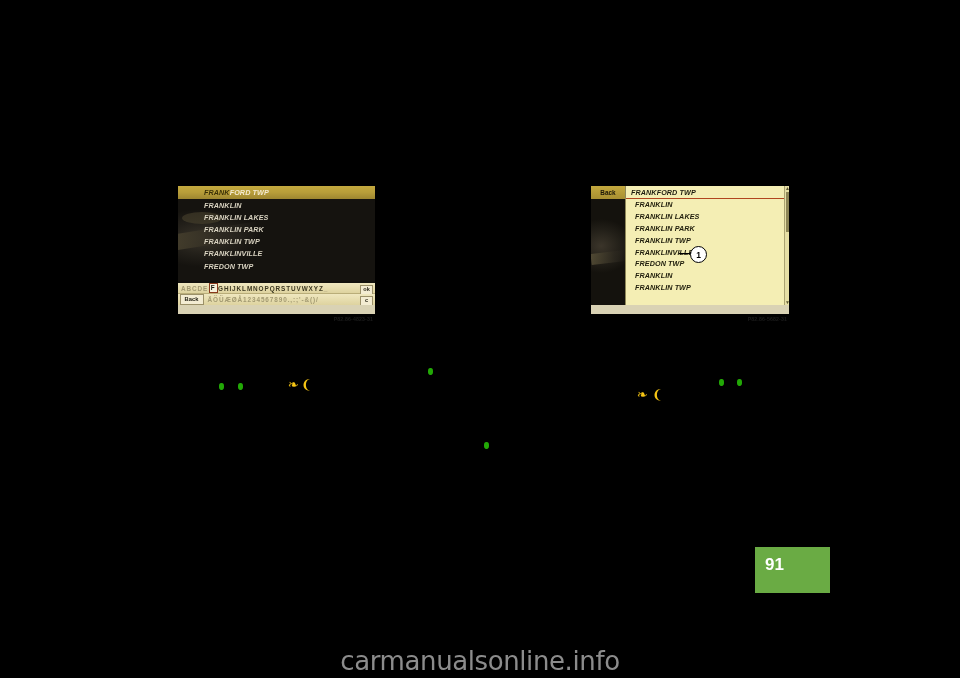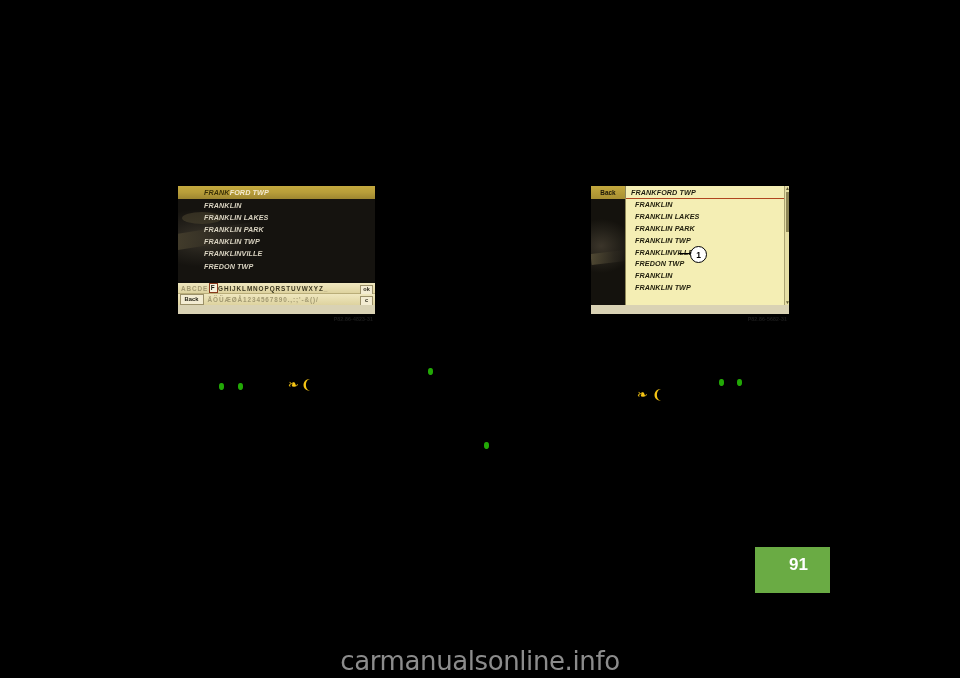--- a/index.html
+++ b/index.html
@@ -50,21 +50,20 @@
     height: 46px;
     background: #6aab44;
   }
   .page-num {
     position: absolute;
     left: 10px;
     top: 8px;
     color: #ffffff;
     font-size: 17px;
     font-weight: bold;
-    margin-left: 24px;
   }
 
   
   .figure {
     position: absolute;
     box-sizing: border-box;
     text-decoration: underline;
   }
   .fig-left  { left: 178px; top: 186px; width: 197px; height: 137px; }
   .fig-right { left: 591px; top: 186px; width: 198px; height: 137px; }

